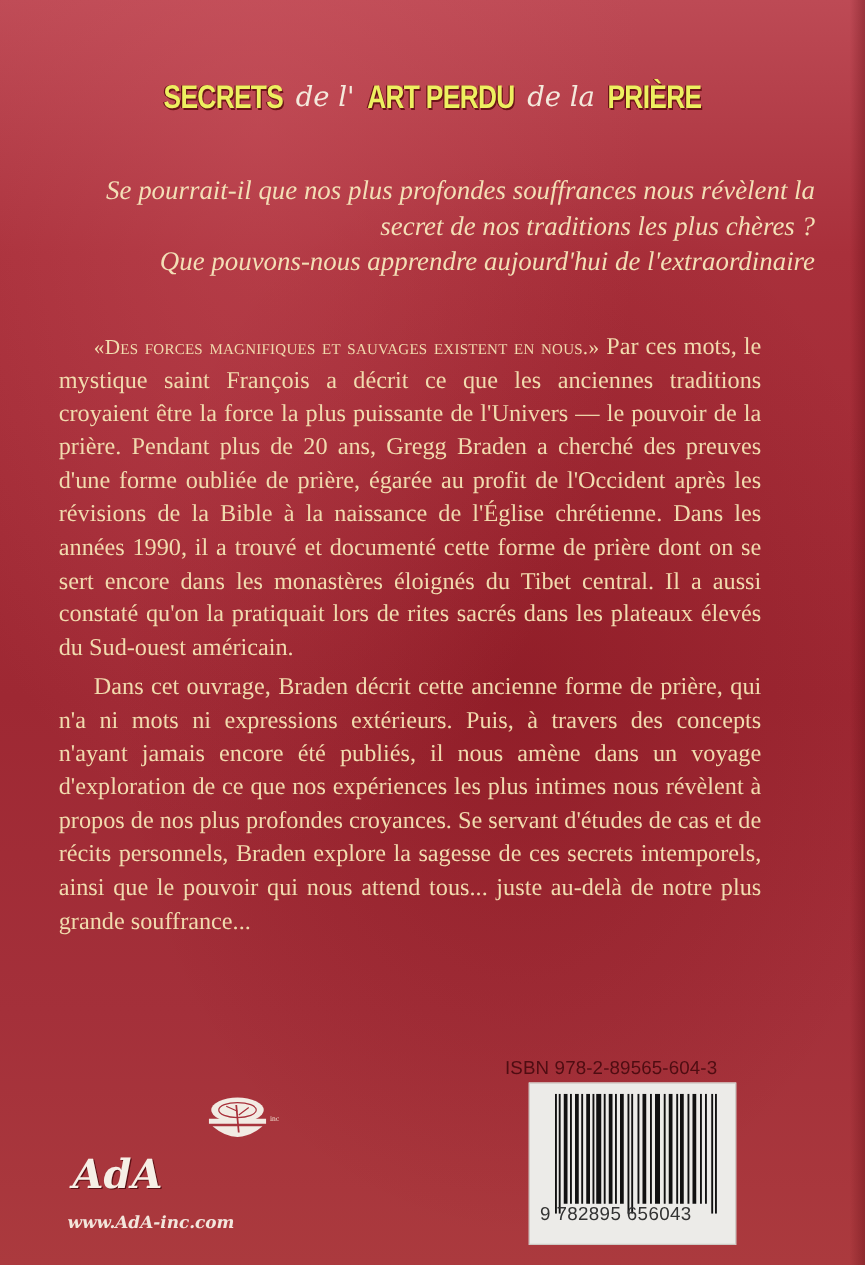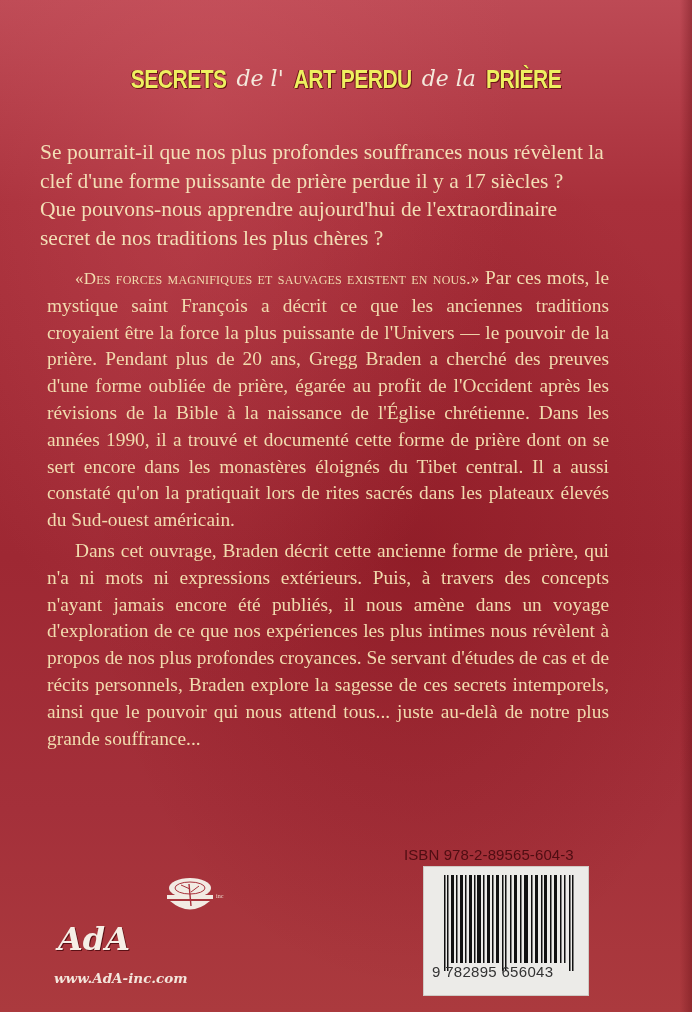--- a/index.html
+++ b/index.html
@@ -37,22 +37,23 @@
     .title .script {
       font-family: "DejaVu Serif", serif;
       font-style: italic;
       font-size: 22px;
       color: #f4e9dc;
       display: inline-block;
       margin: 0 6px;
     }
     .teaser {
       position: absolute; left: 40px; width: 612px; top: 138px;
-      text-align: left;
+      text-align: right;
       font-family: "Liberation Serif", serif;
+      font-style: italic;
       font-size: 21.5px;
       line-height: 28.5px;
       color: #f3dfb6;
     }
     .teaser p { margin: 0; }
     .body {
       position: absolute; left: 43px; width: 570px; top: 261px;
       font-family: "Liberation Serif", serif;
       font-size: 19.4px;
       line-height: 26.8px;
@@ -125,23 +126,22 @@
   <div class="title">
     <span class="caps">SECRETS</span>
     <span class="script">de l'</span>
     <span class="caps">ART PERDU</span>
     <span class="script">de la</span>
     <span class="caps">PRIÈRE</span>
   </div>
 
   <div class="teaser">
     <p>Se pourrait-il que nos plus profondes souffrances nous révèlent la</p>
-    <p>clef d'une forme puissante de prière perdue il y a 17 siècles ?</p>
+    <p>secret de nos traditions les plus chères ?</p>
     <p>Que pouvons-nous apprendre aujourd'hui de l'extraordinaire</p>
-    <p>secret de nos traditions les plus chères ?</p>
   </div>
 
   <div class="body">
     <p><span class="sc">«Des forces magnifiques et sauvages existent en nous.»</span><span> Par ces mots, le mystique saint François a décrit ce que les anciennes traditions croyaient être la force la plus puissante de l'Univers — le pouvoir de la prière. Pendant plus de 20 ans, Gregg Braden a cherché des preuves d'une forme oubliée de prière, égarée au profit de l'Occident après les révisions de la Bible à la naissance de l'Église chrétienne. Dans les années 1990, il a trouvé et documenté cette forme de prière dont on se sert encore dans les monastères éloignés du Tibet central. Il a aussi constaté qu'on la pratiquait lors de rites sacrés dans les plateaux élevés du Sud-ouest américain.</span></p>
     <p>Dans cet ouvrage, Braden décrit cette ancienne forme de prière, qui n'a ni mots ni expressions extérieurs. Puis, à travers des concepts n'ayant jamais encore été publiés, il nous amène dans un voyage d'exploration de ce que nos expériences les plus intimes nous révèlent à propos de nos plus profondes croyances. Se servant d'études de cas et de récits personnels, Braden explore la sagesse de ces secrets intemporels, ainsi que le pouvoir qui nous attend tous... juste au-delà de notre plus grande souffrance...</p>
   </div>
 
   <div class="logo">
     <span class="ada">AdA</span>
     <svg class="tree" viewBox="0 0 46 40">

